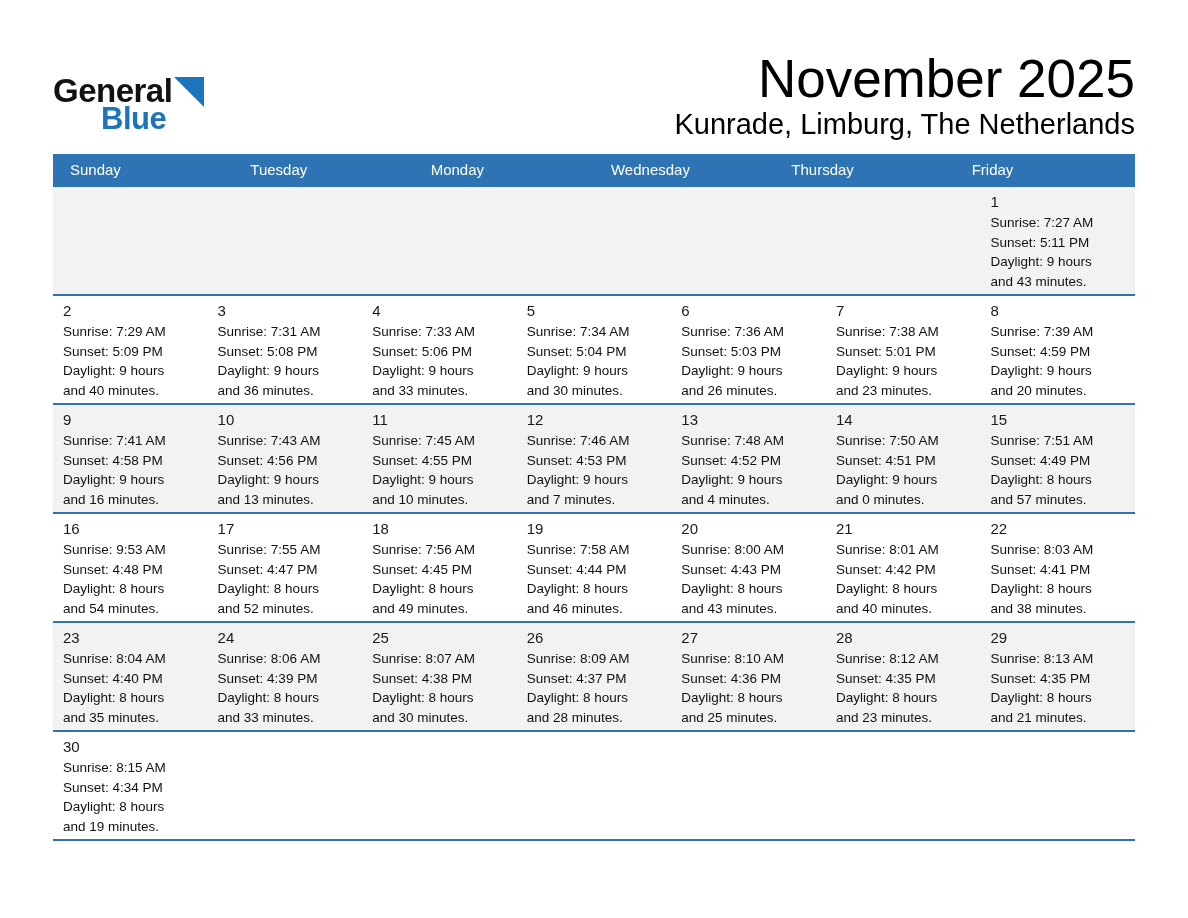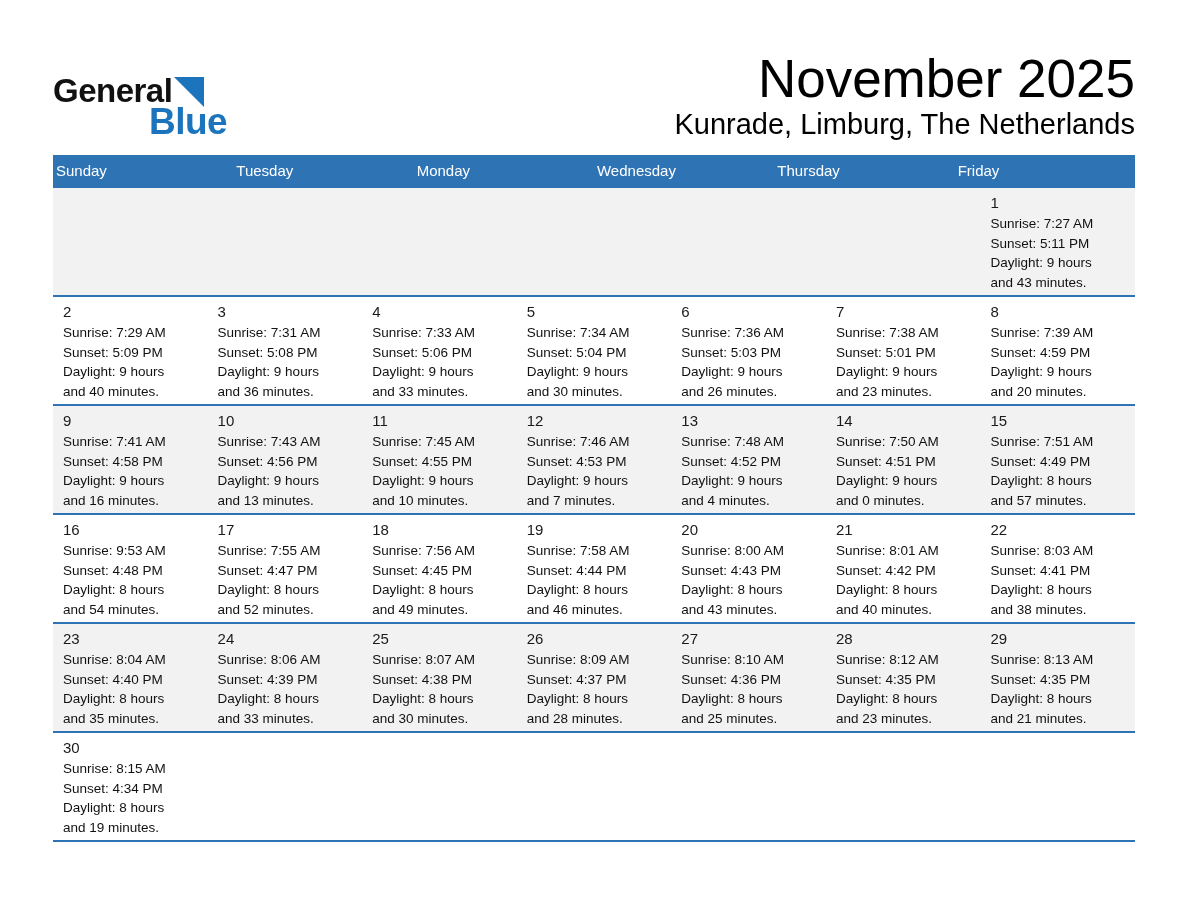--- a/index.html
+++ b/index.html
@@ -28,24 +28,24 @@
   .logo-row { display: flex; align-items: flex-start; }
   .logo-general {
     font-size: 33px;
     font-weight: bold;
     color: #111111;
     letter-spacing: -0.5px;
   }
   .logo-triangle { margin-left: 2px; margin-top: 3px; }
   .logo-blue {
     display: block;
-    font-size: 37px;
+    font-size: 31px;
     font-weight: bold;
     color: var(--logo-blue, #1C75BC);
-    margin-left: 96px;
+    margin-left: 48px;
     margin-top: -7px;
     letter-spacing: -0.5px;
   }
   
   .title-block { text-align: right; }
   .month-title {
     font-size: 53px;
     font-weight: 400;
     color: #000000;
     line-height: 46px;
@@ -66,21 +66,21 @@
   .weekday-row {
     display: flex;
     background: var(--header-blue, #2E74B5);
     height: 31px;
   }
   .wd {
     flex: 1;
     color: #ffffff;
     font-size: 15px;
     line-height: 31px;
-    padding-left: 3px;
+    padding-left: 17px;
     box-sizing: border-box;
     overflow: hidden;
     white-space: nowrap;
   }
   .week {
     display: flex;
     border-top: 2px solid var(--separator-blue, #2E74B5);
     height: 109px;
     box-sizing: border-box;
     background: #ffffff;

